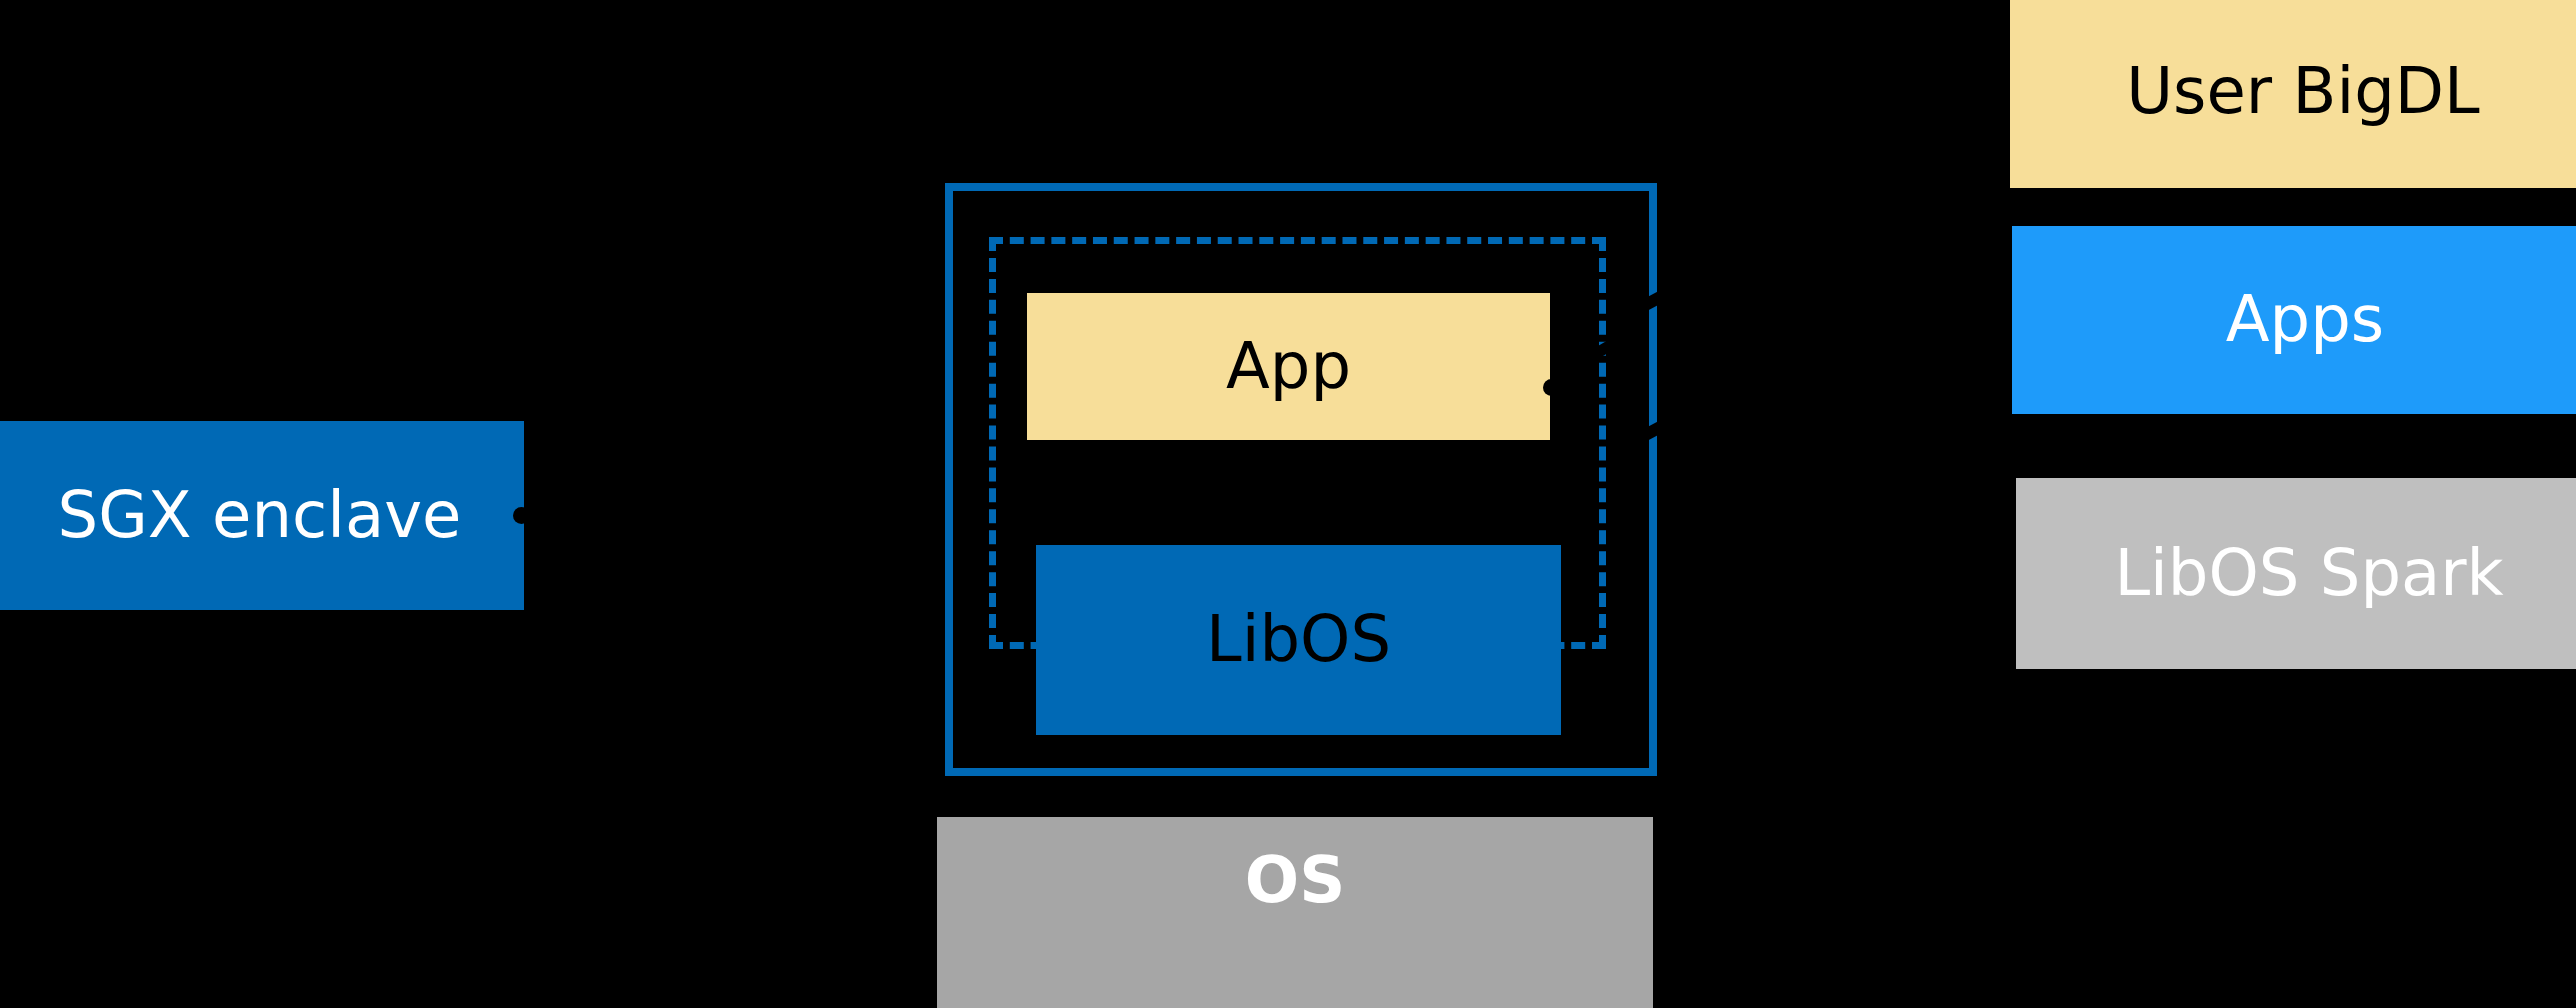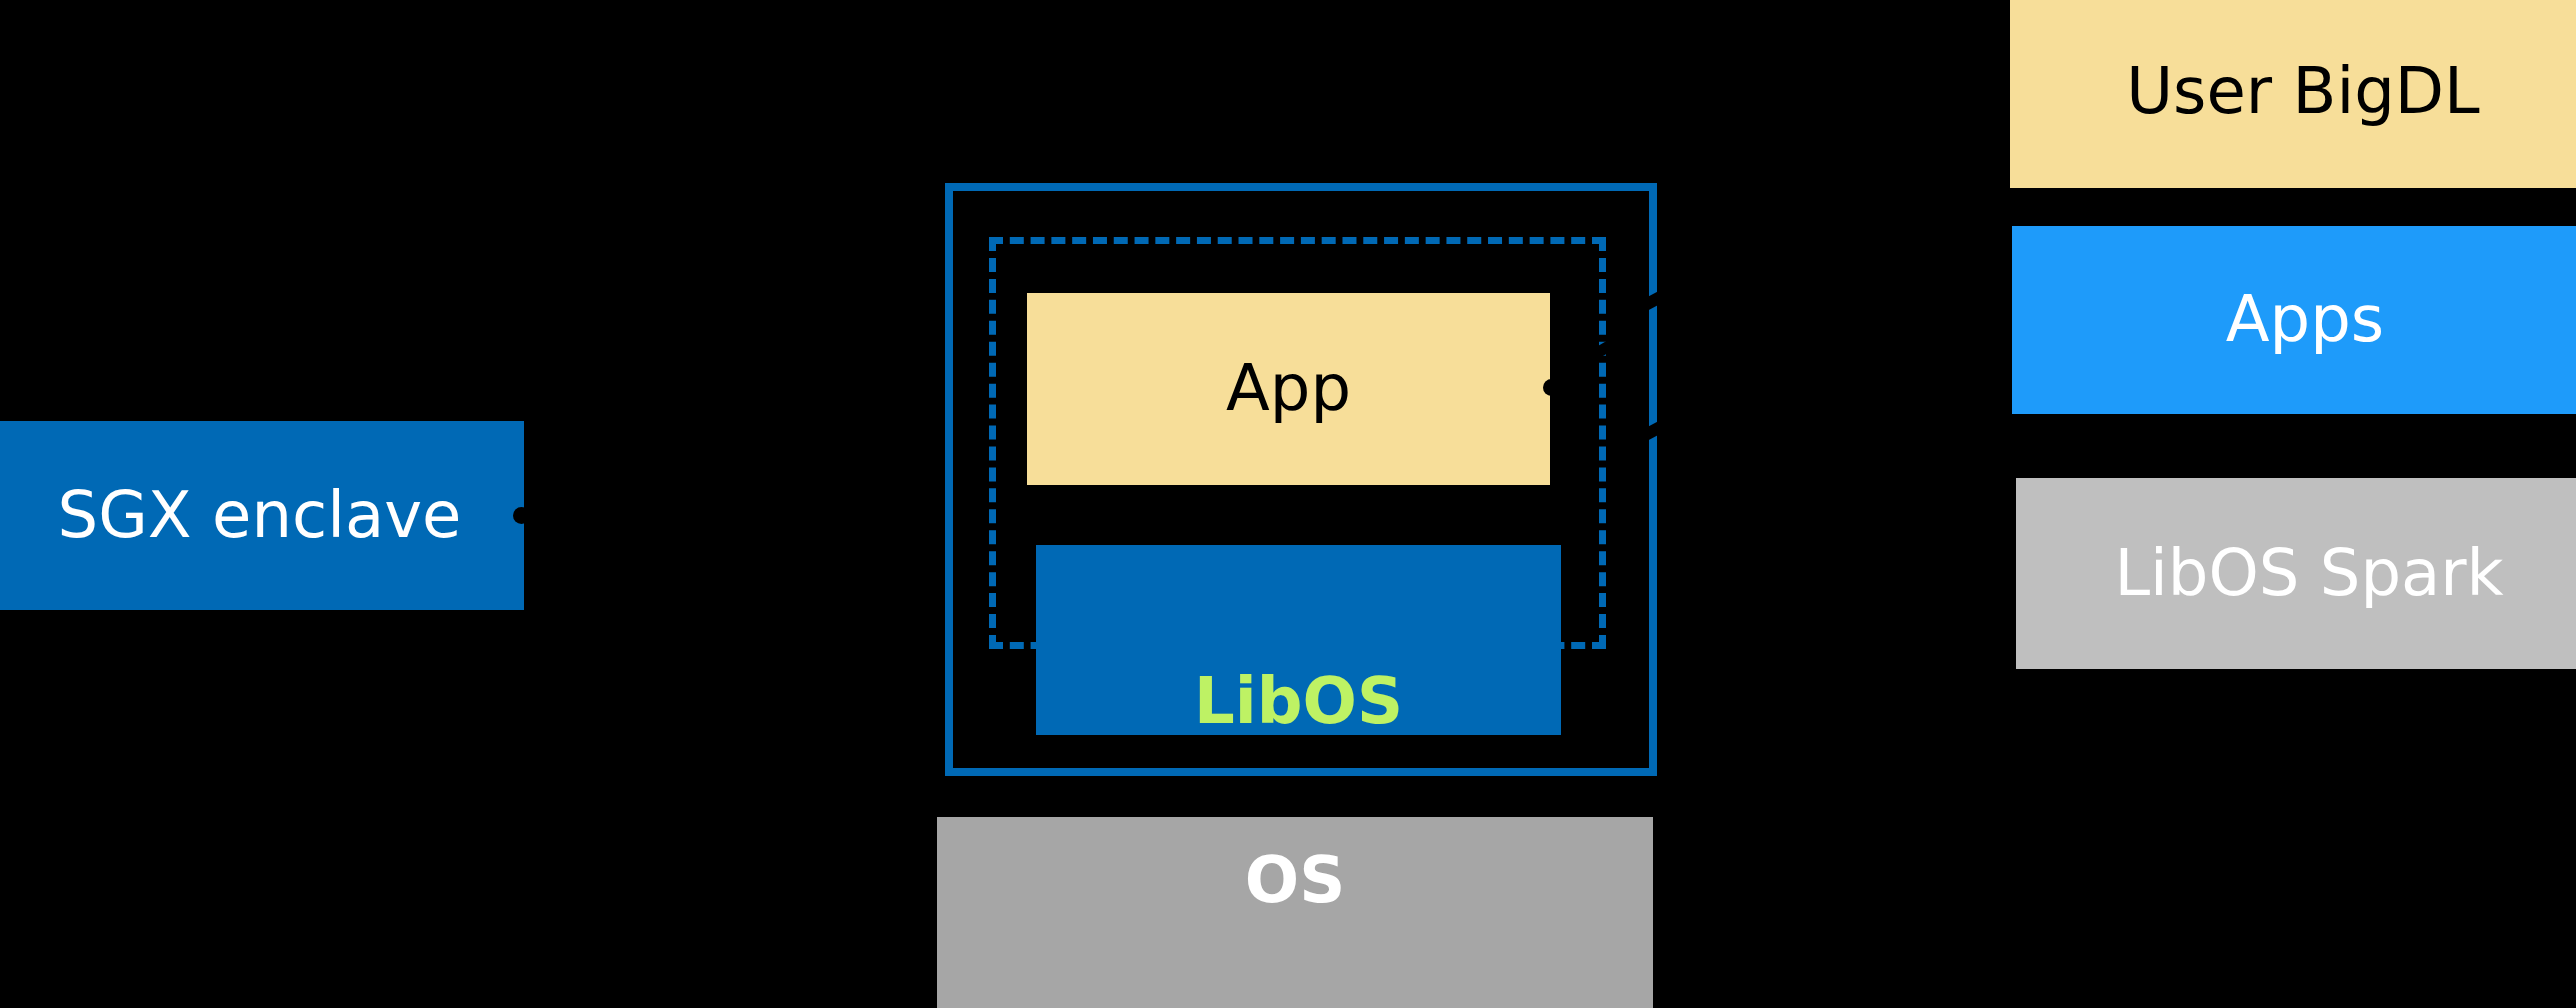--- a/index.html
+++ b/index.html
@@ -65,38 +65,37 @@
     height: 412px;
     border: 7.5px dashed #0069B5;
     background: transparent;
   }
 
   
   #app-box {
     left: 1027px;
     top: 293px;
     width: 523px;
-    height: 192px;
+    height: 147px;
     background: #F7DE99;
     color: #000000;
     font-size: 64px;
     font-weight: 400;
   }
 
   
   #libos-box {
     left: 1036px;
     top: 545px;
     width: 525px;
     height: 190px;
     background: #0069B5;
-    color: #bef264;
-    font-size: 64px;
-    font-weight: 700;
-    align-items: flex-end;
+    color: #000000;
+    font-size: 64px;
+    font-weight: 400;
   }
 
   
   #os-box {
     left: 937px;
     top: 817px;
     width: 716px;
     height: 201px;
     background: #A6A6A6;
     color: #FFFFFF;

